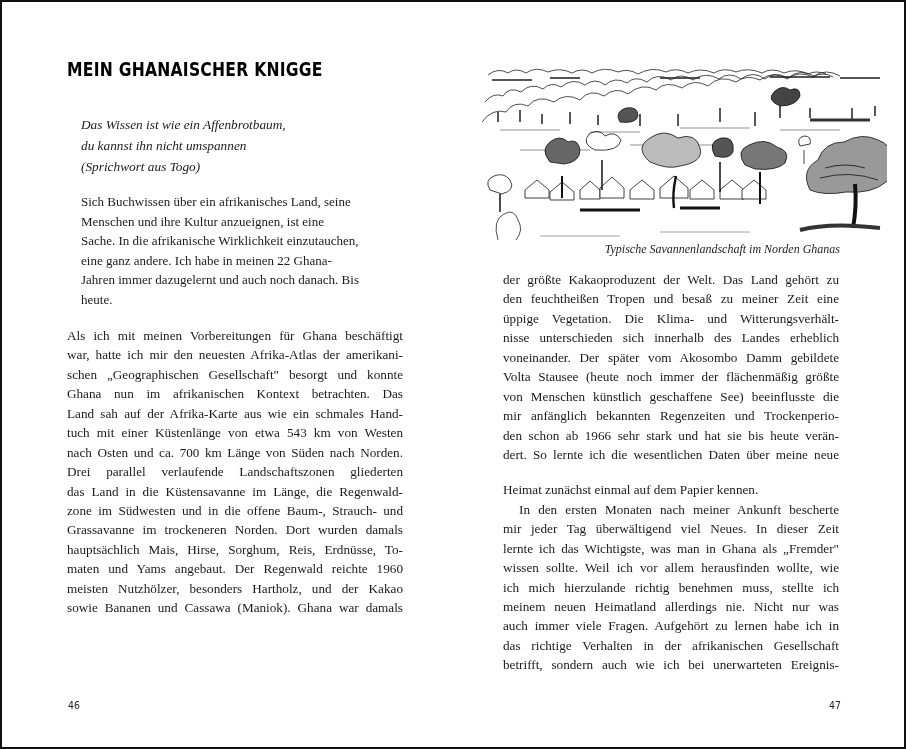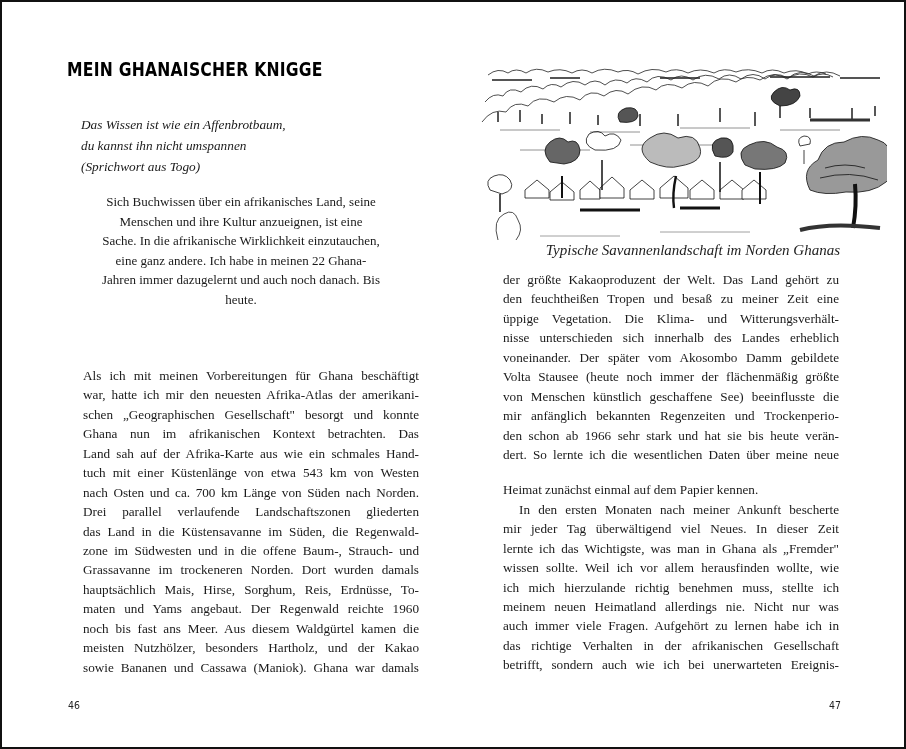--- a/index.html
+++ b/index.html
@@ -14,36 +14,36 @@
     position: absolute; left: 67px; top: 58px;
     font-family: "DejaVu Sans", "Liberation Sans", sans-serif;
     font-weight: bold; font-size: 19px; letter-spacing: 0.3px;
     transform: scaleX(0.82); transform-origin: left top;
     color: #000;
   }
   .motto { position: absolute; left: 81px; top: 114px; width: 320px; }
   .motto .line { display: block; font-style: italic; font-size: 13.3px; line-height: 21px; font-family: "Liberation Serif", serif; white-space: nowrap; }
 
   .intro { position: absolute; left: 81px; top: 192px; width: 320px; }
-  .intro .line { display: block; font-size: 13px; line-height: 19.6px; font-family: "Liberation Serif", serif; white-space: nowrap; text-align: center; }
+  .intro .line { display: block; font-size: 13px; line-height: 19.6px; font-family: "Liberation Serif", serif; white-space: nowrap; }
 
-  .body-left { position: absolute; left: 67px; top: 366px; width: 336px; margin-left: 16px; }
+  .body-left { position: absolute; left: 67px; top: 326px; width: 336px; }
   .body-right { position: absolute; left: 50px; top: 270px; width: 336px; }
   .body-left .line, .body-right .line {
     display: block; font-family: "Liberation Serif", serif; font-size: 13.2px; line-height: 19.45px;
     text-align: justify; text-align-last: justify; white-space: nowrap; height: 19.45px; overflow: visible;
   }
   .line.last { text-align-last: left; margin-top: 16px; }
   .line.indent { text-indent: 16px; }
 
   .figure { position: absolute; left: 27px; top: 50px; width: 407px; height: 190px; }
   .figure svg { width: 407px; height: 190px; display: block; }
   .caption {
     position: absolute; right: 66px; top: 242px;
-    font-family: "Liberation Serif", serif; font-style: italic; font-size: 15px; color: #222;
+    font-family: "Liberation Serif", serif; font-style: italic; font-size: 12px; color: #222;
     white-space: nowrap;
   }
 
   .page-number {
     position: absolute; top: 699px;
     font-family: "DejaVu Sans", "Liberation Sans", sans-serif; font-size: 11px; color: #222;
     transform: scaleX(0.85);
   }
   .page-left .page-number { left: 67px; }
   .page-right .page-number { left: 375px; }
@@ -73,26 +73,25 @@
 
   <div class="body-left">
     <span class="line">Als ich mit meinen Vorbereitungen für Ghana beschäftigt</span>
     <span class="line">war, hatte ich mir den neuesten Afrika-Atlas der amerikani-</span>
     <span class="line">schen „Geographischen Gesellschaft" besorgt und konnte</span>
     <span class="line">Ghana nun im afrikanischen Kontext betrachten. Das</span>
     <span class="line">Land sah auf der Afrika-Karte aus wie ein schmales Hand-</span>
     <span class="line">tuch mit einer Küstenlänge von etwa 543 km von Westen</span>
     <span class="line">nach Osten und ca. 700 km Länge von Süden nach Norden.</span>
     <span class="line">Drei parallel verlaufende Landschaftszonen gliederten</span>
-    <span class="line">das Land in die Küstensavanne im Süden, die Regenwald-</span>
+    <span class="line">das Land in die Küstensavanne im Länge, die Regenwald-</span>
     <span class="line">zone im Südwesten und in die offene Baum-, Strauch- und</span>
     <span class="line">Grassavanne im trockeneren Norden. Dort wurden damals</span>
     <span class="line">hauptsächlich Mais, Hirse, Sorghum, Reis, Erdnüsse, To-</span>
     <span class="line">maten und Yams angebaut. Der Regenwald reichte 1960</span>
-    <span class="line">noch bis fast ans Meer. Aus diesem Waldgürtel kamen die</span>
     <span class="line">meisten Nutzhölzer, besonders Hartholz, und der Kakao</span>
     <span class="line">sowie Bananen und Cassawa (Maniok). Ghana war damals</span>
   </div>
 
   <div class="page-number">46</div>
 </div>
 
 <div class="page page-right">
   <div class="figure">
     <svg viewBox="0 0 407 190" xmlns="http://www.w3.org/2000/svg" fill="none" stroke="#222" stroke-width="0.8">

